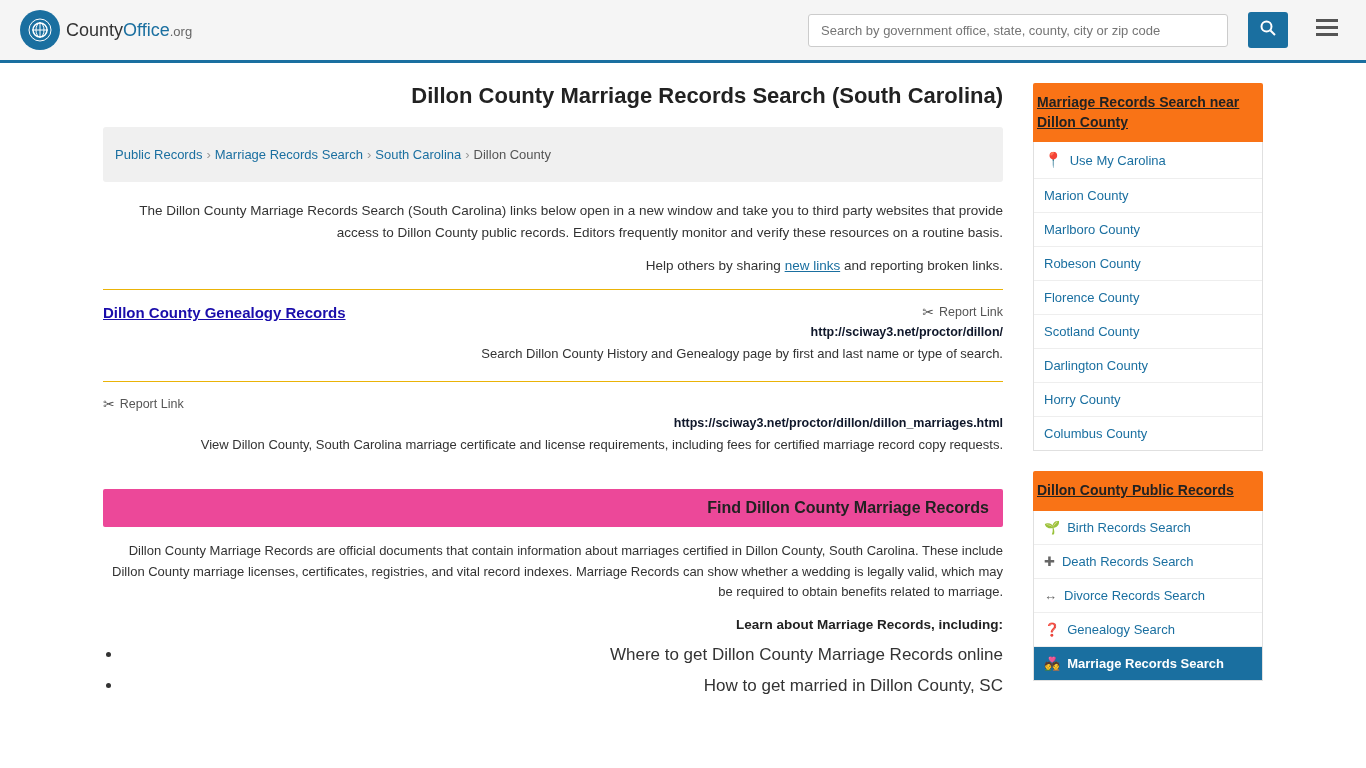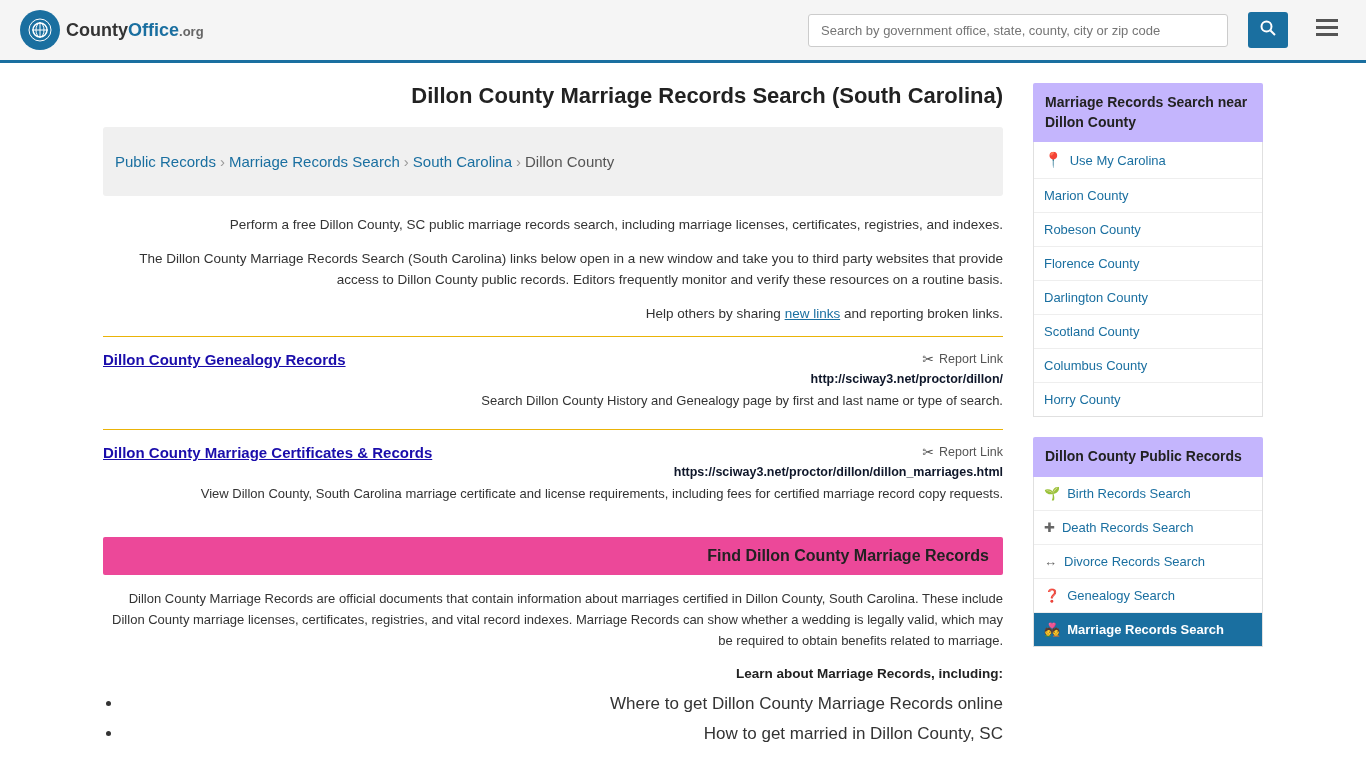--- a/index.html
+++ b/index.html
@@ -76,23 +76,23 @@
       text-align: right;
     }
     .page-title {
       font-size: 22px;
       font-weight: bold;
       color: #222;
       margin-bottom: 18px;
     }
     .breadcrumb {
       background: #f0f0f0;
-      padding: 26px 12px;
+      padding: 20px 12px;
       border-radius: 3px;
-      font-size: 15px;
+      font-size: 13px;
       color: #555;
       margin-bottom: 18px;
       display: flex;
       align-items: center;
       gap: 4px;
       flex-wrap: wrap;
     }
     .breadcrumb a {
       color: #1a6fa0;
       text-decoration: none;
@@ -193,27 +193,28 @@
 
     
     .sidebar {
       width: 230px;
       flex-shrink: 0;
     }
     .sidebar-section {
       margin-bottom: 20px;
     }
     .sidebar-header {
-      background: #c4b5fd;
-      padding: 10px 12px;
+      background: #f97316;
+      padding: 10px 4px;
       font-size: 14px;
       font-weight: bold;
       color: #222;
       border-radius: 2px 2px 0 0;
       line-height: 1.4;
+      text-decoration: underline;
     }
     .sidebar-list {
       border: 1px solid #e0e0e0;
       border-top: none;
     }
     .sidebar-item {
       display: flex;
       align-items: center;
       gap: 7px;
       padding: 9px 10px;
@@ -256,21 +257,21 @@
     <div class="logo-circle">
       <svg width="24" height="24" viewBox="0 0 24 24" fill="none">
         <circle cx="12" cy="12" r="11" fill="#1a6fa0" stroke="white" stroke-width="1"></circle>
         <circle cx="12" cy="12" r="7" fill="none" stroke="white" stroke-width="1.5"></circle>
         <line x1="4" y1="12" x2="20" y2="12" stroke="white" stroke-width="1"></line>
         <line x1="12" y1="4" x2="12" y2="20" stroke="white" stroke-width="1"></line>
         <ellipse cx="12" cy="12" rx="4" ry="7" fill="none" stroke="white" stroke-width="1"></ellipse>
       </svg>
     </div>
     <div>
-      <span style="font-size:18px;font-weight:bold;color:#333;">County<span style="color:#1a6fa0;">Office</span><span style="font-size:13px;color:#666;">.org</span></span>
+      <span style="font-size:18px;font-weight:normal;color:#333;">County<span style="color:#1a6fa0;">Office</span><span style="font-size:13px;color:#666;">.org</span></span>
     </div>
   </div>
   <div class="search-area">
     <input class="search-box" type="text" placeholder="Search by government office, state, county, city or zip code" style="">
     <button class="search-btn">
       <svg width="16" height="16" viewBox="0 0 16 16" fill="white">
         <circle cx="6.5" cy="6.5" r="5" stroke="white" stroke-width="2" fill="none"></circle>
         <line x1="10.5" y1="10.5" x2="15" y2="15" stroke="white" stroke-width="2"></line>
       </svg>
     </button>
@@ -293,41 +294,39 @@
     <nav class="breadcrumb">
       <a>Public Records</a>
       <span class="sep">›</span>
       <a>Marriage Records Search</a>
       <span class="sep">›</span>
       <a>South Carolina</a>
       <span class="sep">›</span>
       <span class="current">Dillon County</span>
     </nav>
 
-    <p class="desc-text">Perform a free Dillon County, SC public marriage records search, including marriage licenses, certificates, registries, and indexes.</p>
     <p class="desc-text">The Dillon County Marriage Records Search (South Carolina) links below open in a new window and take you to third party websites that provide access to Dillon County public records. Editors frequently monitor and verify these resources on a routine basis.</p>
     <p class="desc-text">
       <span>Help others by sharing </span><a>new links</a><span> and reporting broken links.</span>
     </p>
 
     <div id="record-cards">
         <div class="record-card">
     <div class="record-card-header">
       <span class="record-title">Dillon County Genealogy Records</span>
       <span class="report-link">
         <span class="report-icon">✂</span>
         <span>Report Link</span>
       </span>
     </div>
     <div class="record-url">http://sciway3.net/proctor/dillon/</div>
     <div class="record-desc">Search Dillon County History and Genealogy page by first and last name or type of search.</div>
   </div>
         <div class="record-card">
     <div class="record-card-header">
-      <span class="record-title">Dillon County Marriage Certificates &amp; Records</span>
       <span class="report-link">
         <span class="report-icon">✂</span>
         <span>Report Link</span>
       </span>
     </div>
     <div class="record-url">https://sciway3.net/proctor/dillon/dillon_marriages.html</div>
     <div class="record-desc">View Dillon County, South Carolina marriage certificate and license requirements, including fees for certified marriage record copy requests.</div>
   </div>
       </div>
 
@@ -352,36 +351,39 @@
       <div class="sidebar-header">Marriage Records Search near Dillon County</div>
       <div class="sidebar-list" id="sidebar-nearby-list">
           <div class="sidebar-item">
             <span class="location-icon">📍</span>
             <a>Use My Carolina</a>
           </div>
           <div class="sidebar-item">
             <a>Marion County</a>
           </div>
           <div class="sidebar-item">
+            <a>Marlboro County</a>
+          </div>
+          <div class="sidebar-item">
             <a>Robeson County</a>
           </div>
           <div class="sidebar-item">
             <a>Florence County</a>
           </div>
           <div class="sidebar-item">
+            <a>Scotland County</a>
+          </div>
+          <div class="sidebar-item">
             <a>Darlington County</a>
           </div>
           <div class="sidebar-item">
-            <a>Scotland County</a>
+            <a>Horry County</a>
           </div>
           <div class="sidebar-item">
             <a>Columbus County</a>
-          </div>
-          <div class="sidebar-item">
-            <a>Horry County</a>
           </div>
         </div>
     </div>
 
     <div class="sidebar-section">
       <div class="sidebar-header">Dillon County Public Records</div>
       <div class="sidebar-list" id="sidebar-pr-list">
           <div class="sidebar-item">
             <span class="sidebar-icon">🌱</span>
             <a>Birth Records Search</a>

